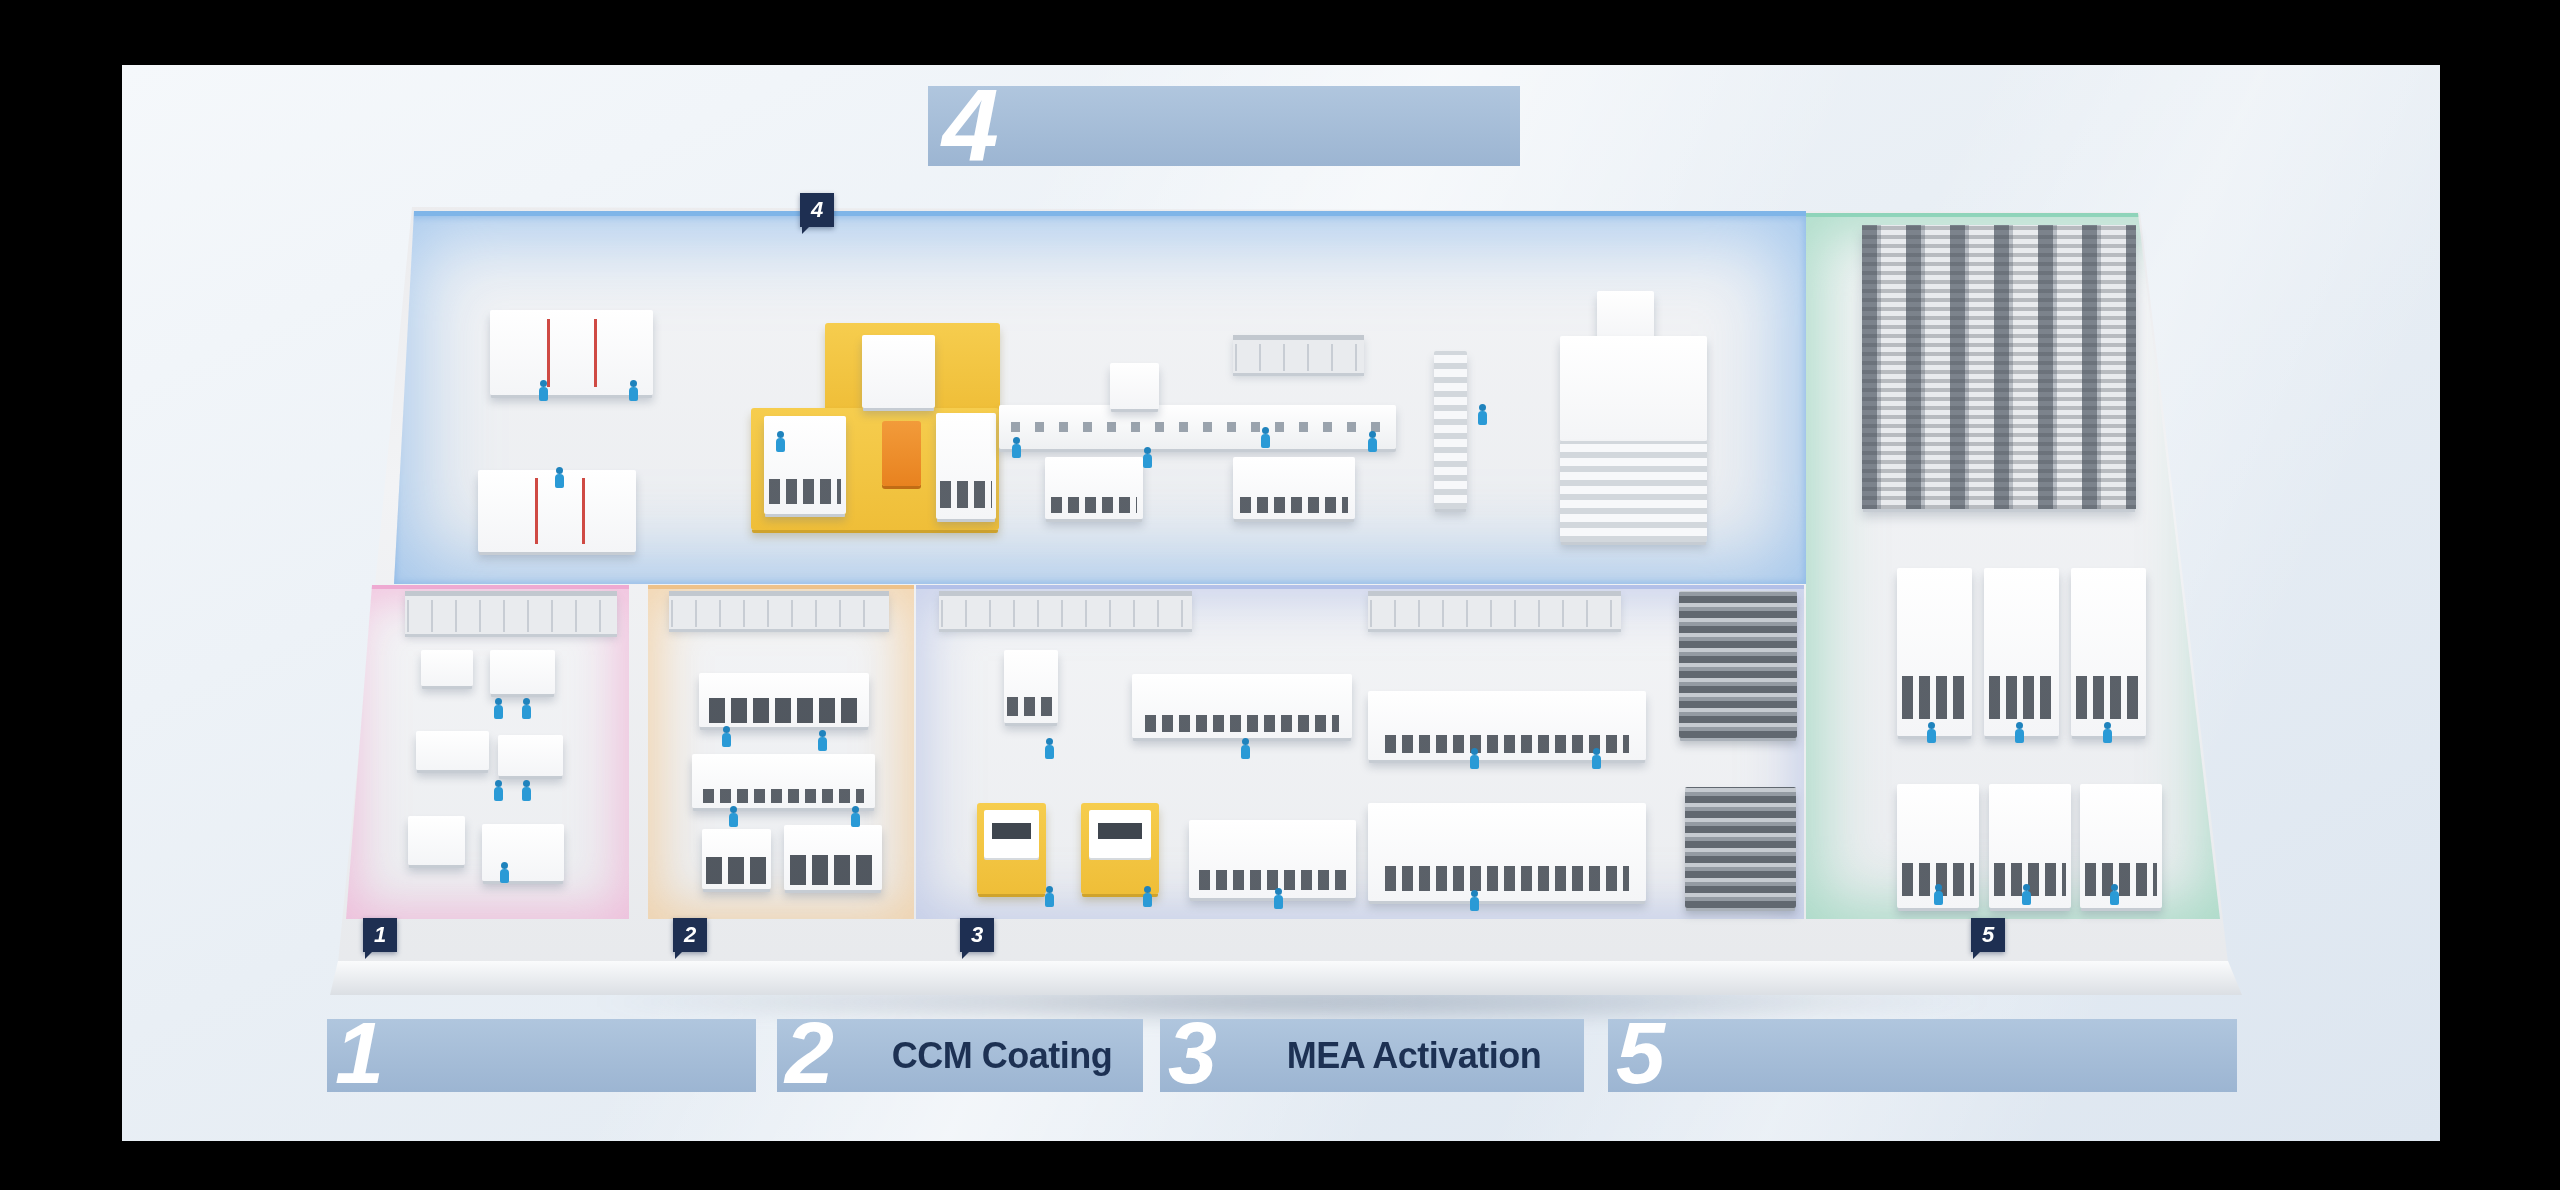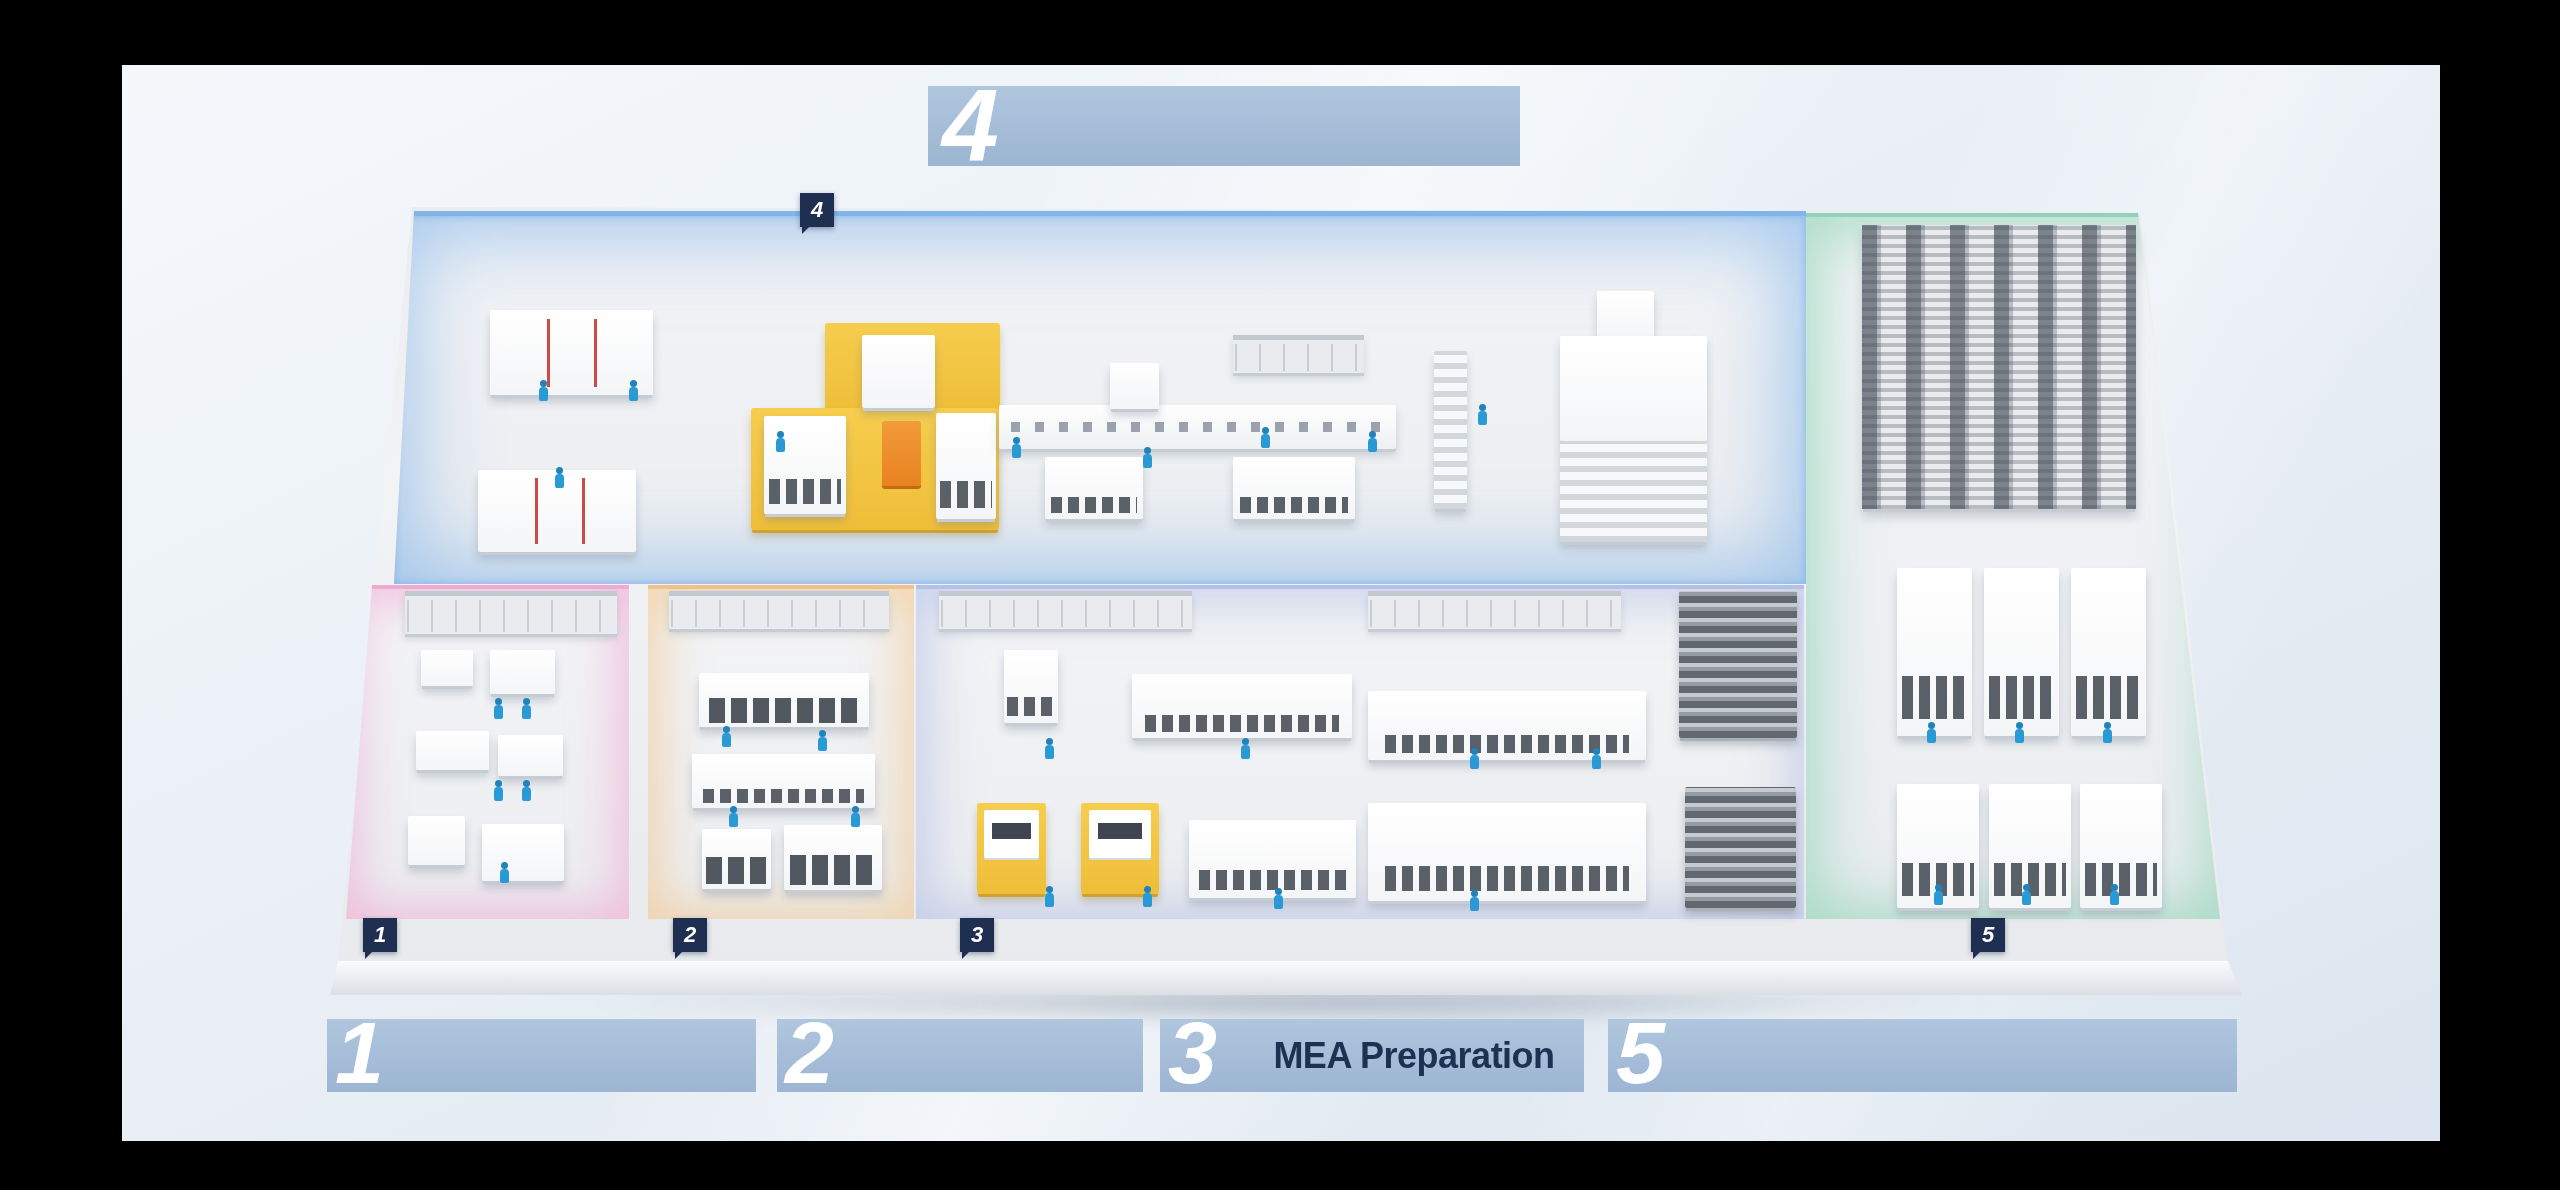--- a/index.html
+++ b/index.html
@@ -226,23 +226,24 @@
       </div>
     <div class="marker" style="left:1849px;top:853px">
         <span>5</span>
       </div>
 
     <div class="legend-item" style="left:205px;width:429px">
       <span class="legend-num">1</span>
     </div>
     <div class="legend-item" style="left:655px;width:366px">
       <span class="legend-num">2</span>
+      <span class="legend-lbl">CCM Coating</span>
     </div>
     <div class="legend-item" style="left:1038px;width:424px">
       <span class="legend-num">3</span>
-      <span class="legend-lbl">MEA Preparation</span>
+      <span class="legend-lbl">MEA Activation</span>
     </div>
     <div class="legend-item" style="left:1486px;width:629px">
       <span class="legend-num">5</span>
     </div>
 
   </div>
 </div>
 
 </body></html>

